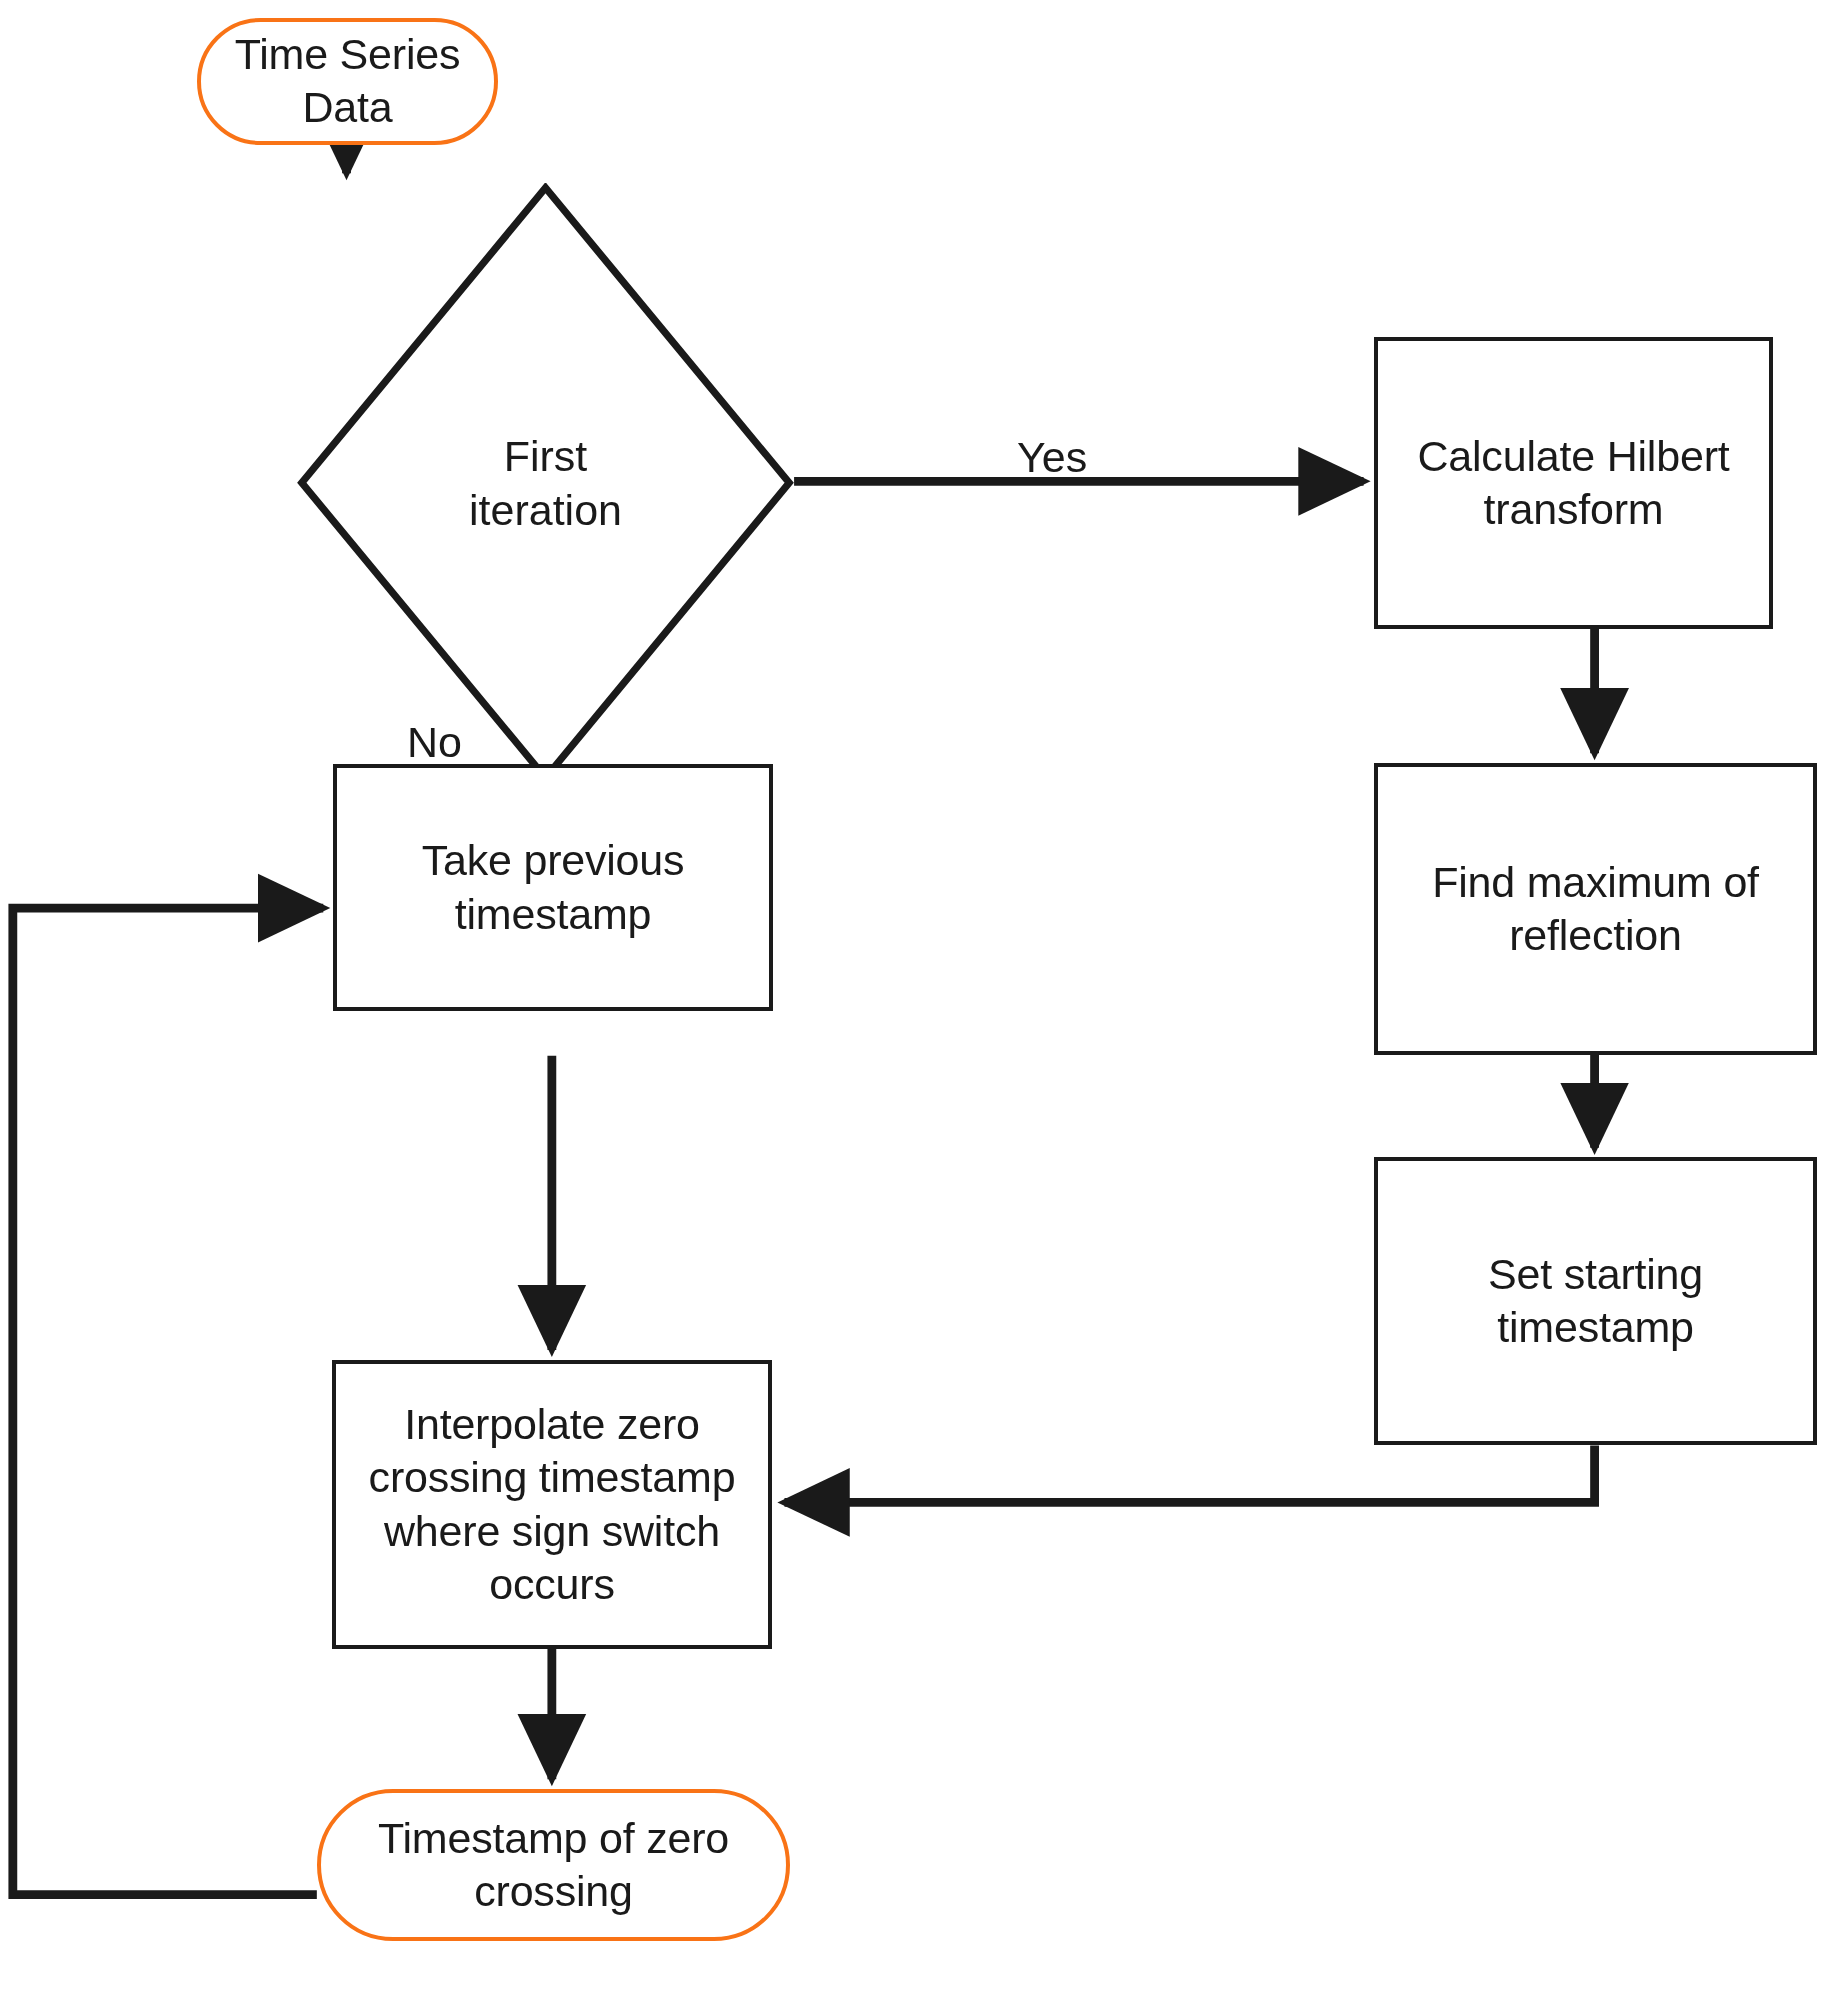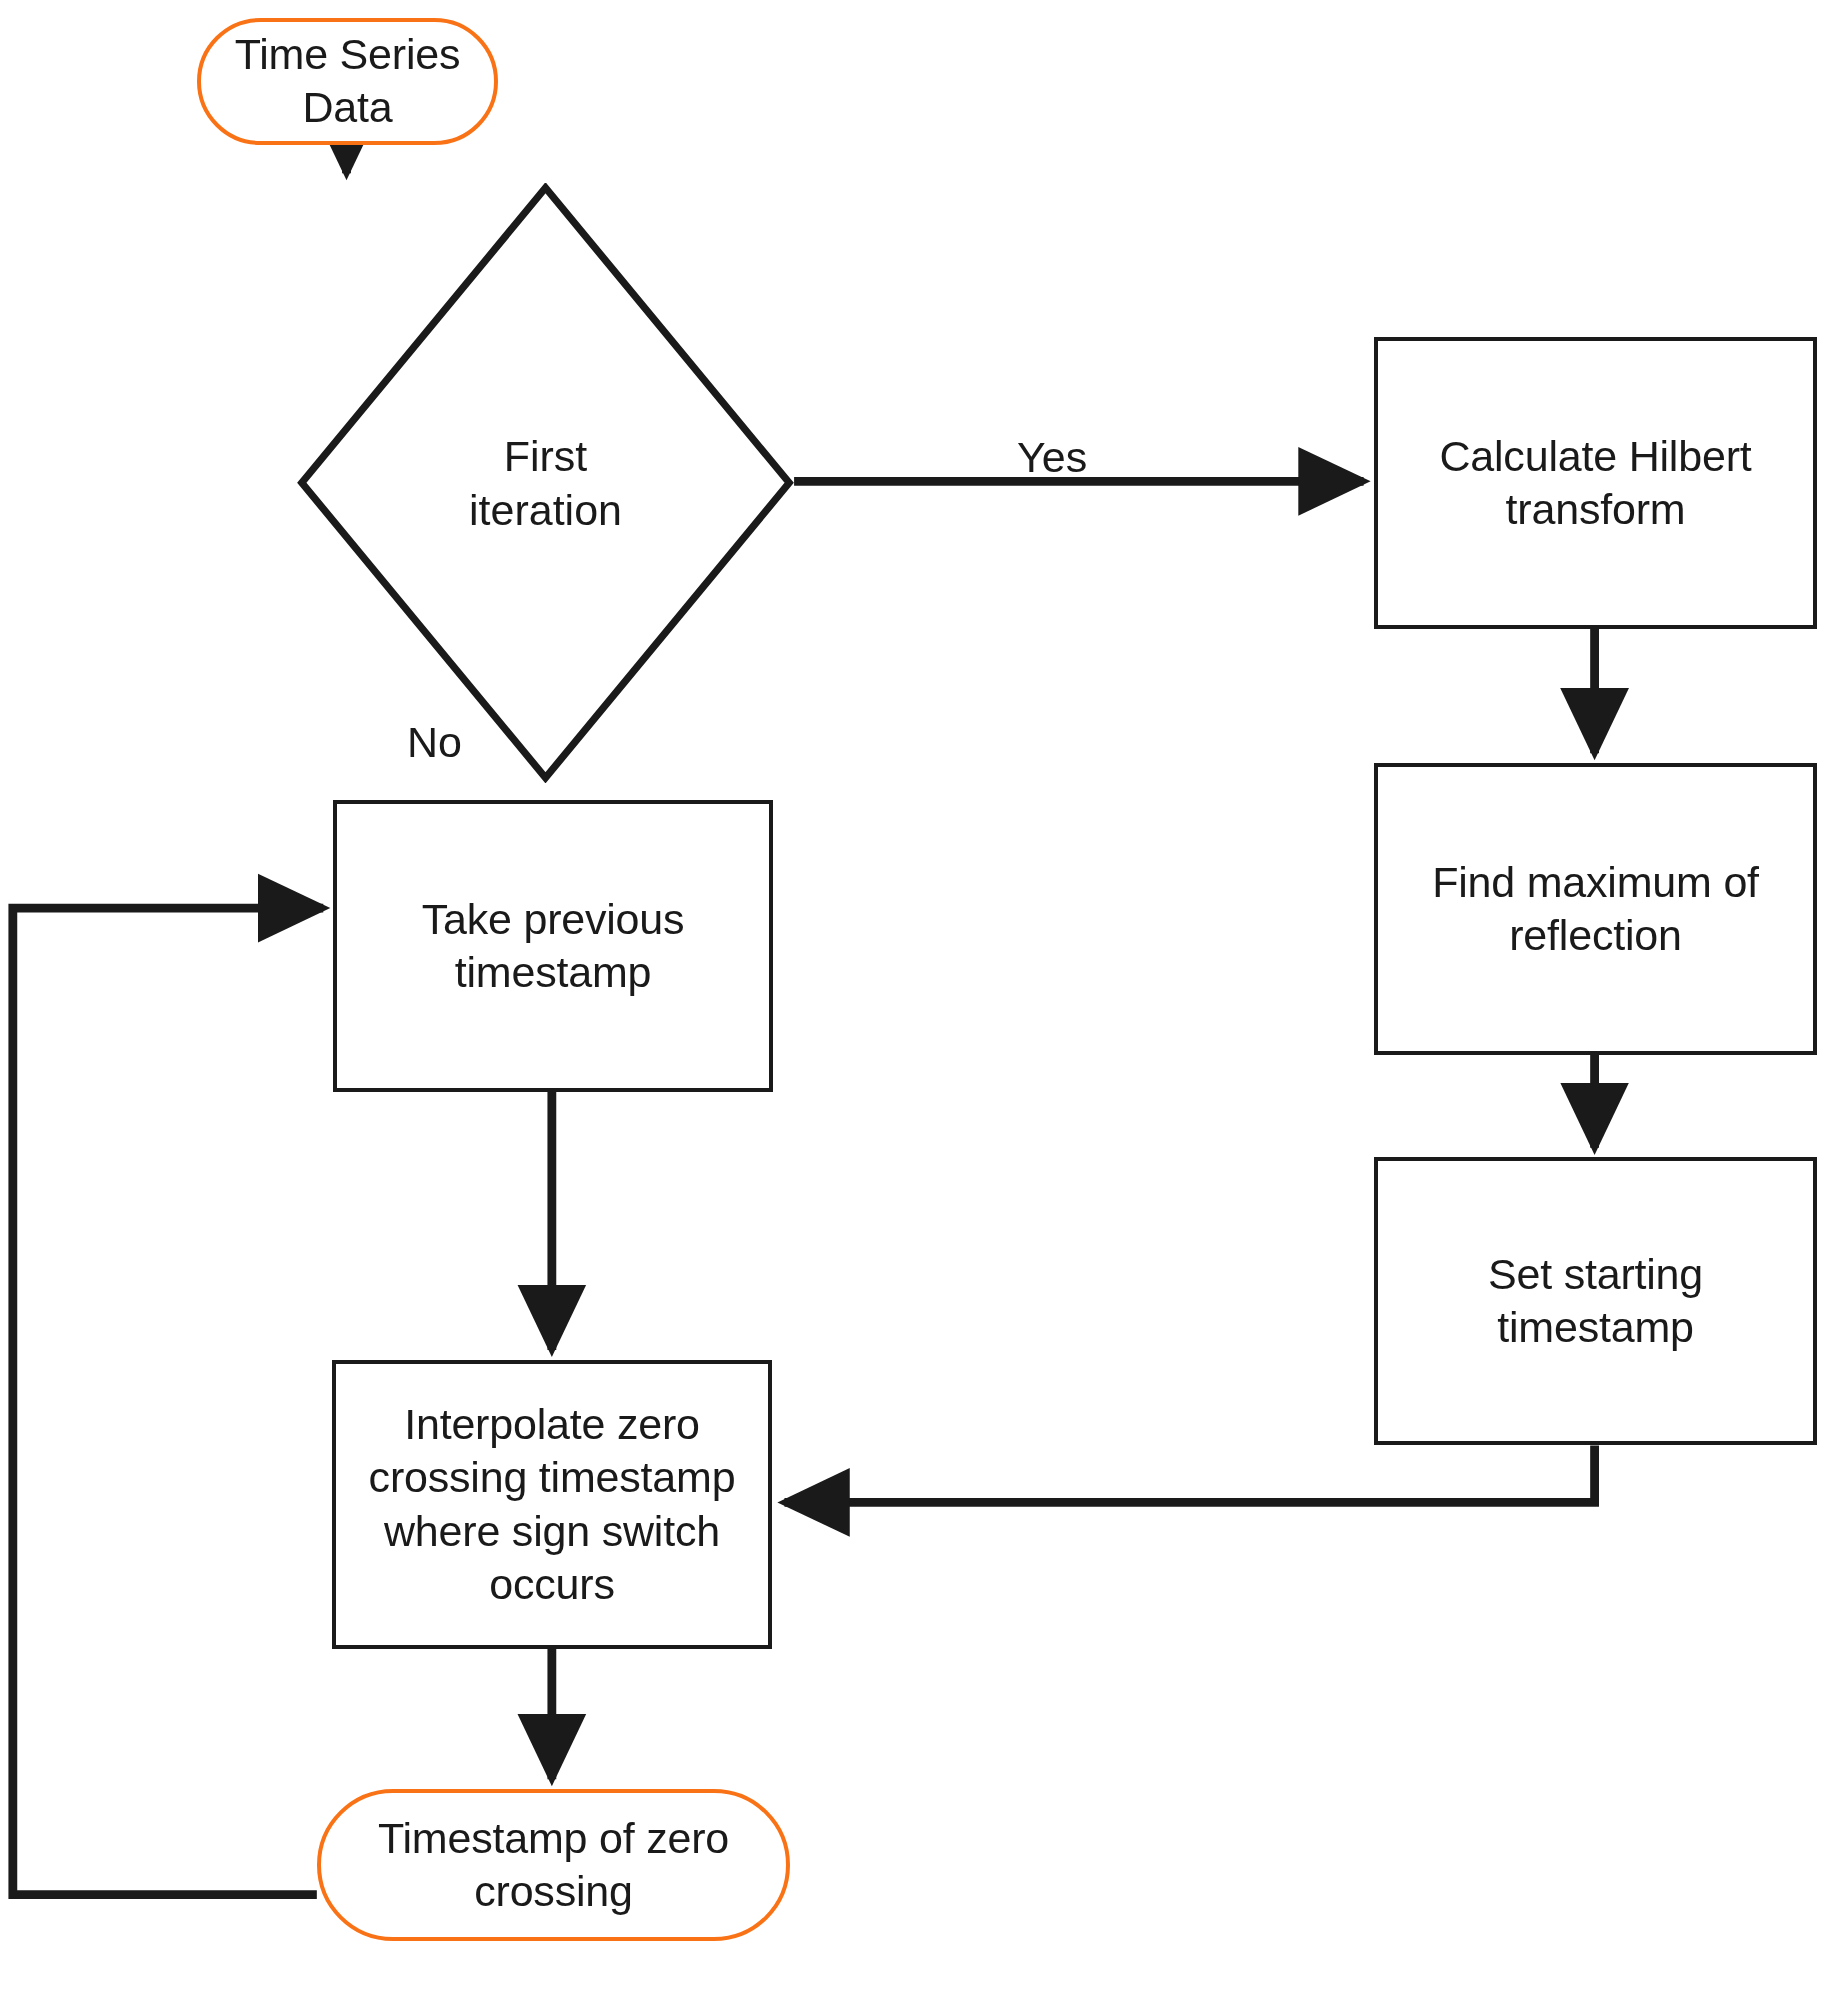--- a/index.html
+++ b/index.html
@@ -114,26 +114,26 @@
       <polygon points="310,6 614,374 310,742 6,374" fill="#ffffff" stroke="#1a1a1a" stroke-width="9"></polygon>
     </svg>
     <span class="label">First
 iteration</span>
   </div>
 
   <div class="edge-label" style="left:1017px; top:389px;">Yes</div>
 
   <div class="edge-label" style="left:407px; top:674px;">No</div>
 
-  <div class="node process" style="left:1374px; top:337px; width:443px; height:292px;">
+  <div class="node process" style="left:1374px; top:337px; width:399px; height:292px;">
     <span class="label">Calculate Hilbert
 transform</span>
   </div>
 
-  <div class="node process" style="left:333px; top:764px; width:440px; height:292px;margin-top:36px;">
+  <div class="node process" style="left:333px; top:764px; width:440px; height:247px;">
     <span class="label">Take previous
 timestamp</span>
   </div>
 
   <div class="node process" style="left:1374px; top:763px; width:443px; height:292px;">
     <span class="label">Find maximum of
 reflection</span>
   </div>
 
   <div class="node process" style="left:1374px; top:1157px; width:443px; height:288px;">

